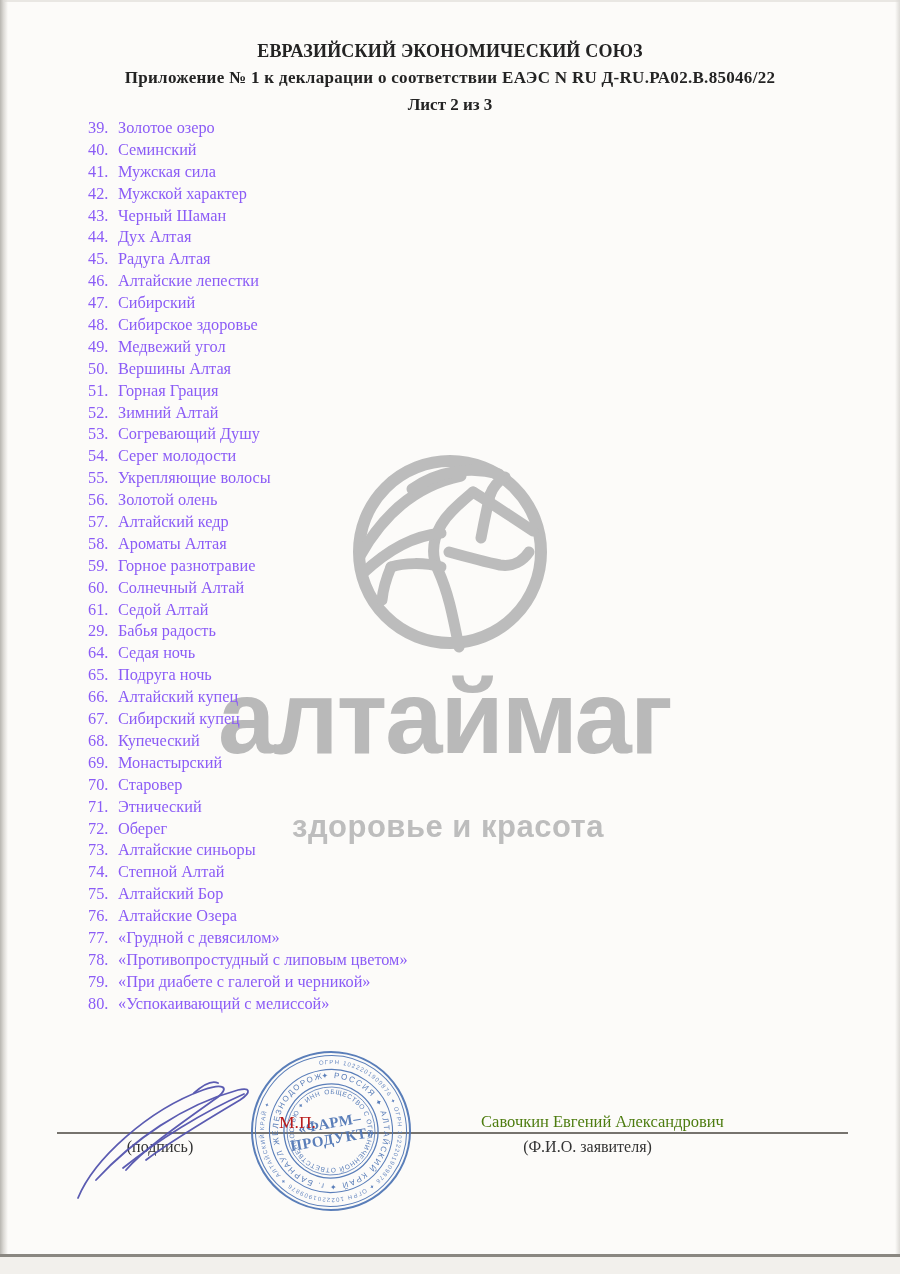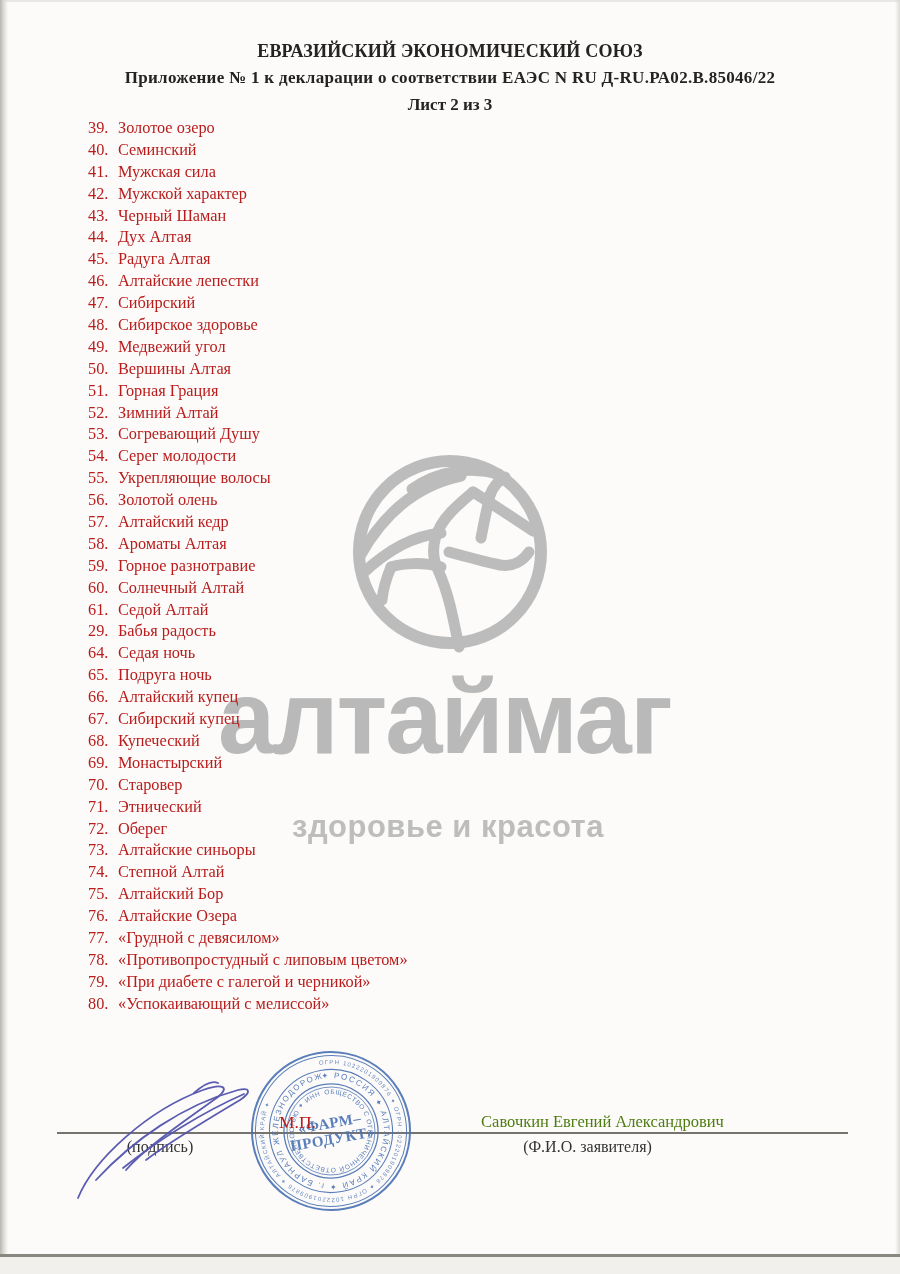--- a/index.html
+++ b/index.html
@@ -17,21 +17,21 @@
   .edge-bottom-line{position:absolute;left:0;top:1254px;width:100%;height:3px;background:#8a8781;}
   .edge-bottom{position:absolute;left:0;top:1257px;width:100%;height:17px;background:#f2f0ec;}
 
   
   .hdr{position:absolute;left:0;width:100%;text-align:center;font-weight:bold;color:#232323;}
   .hdr1{top:41px;font-size:18px;letter-spacing:.2px;}
   .hdr2{top:68px;font-size:17px;letter-spacing:.3px;}
   .hdr3{top:95px;font-size:17px;}
 
   
-  #product-list{position:absolute;left:88px;top:117px;font-size:16.3px;color:#b91c1c;z-index:2;}
+  #product-list{position:absolute;left:88px;top:117px;font-size:16.3px;color:#8b5cf6;z-index:2;}
   .p-row{height:21.9px;line-height:21.9px;display:flex;white-space:nowrap;}
   .p-row .num{width:30px;flex:0 0 30px;}
 
   
   #wm{position:absolute;left:0;top:0;z-index:1;}
   #wm-logo{position:absolute;left:348px;top:448px;}
   #wm-word{position:absolute;left:218px;top:666px;width:470px;text-align:left;
     font-family:Liberation Sans, sans-serif;font-weight:bold;font-size:103px;
     letter-spacing:-2px;line-height:1;color:#b9b9b9;}
   #wm-tag{position:absolute;left:268px;top:781px;width:360px;text-align:center;

